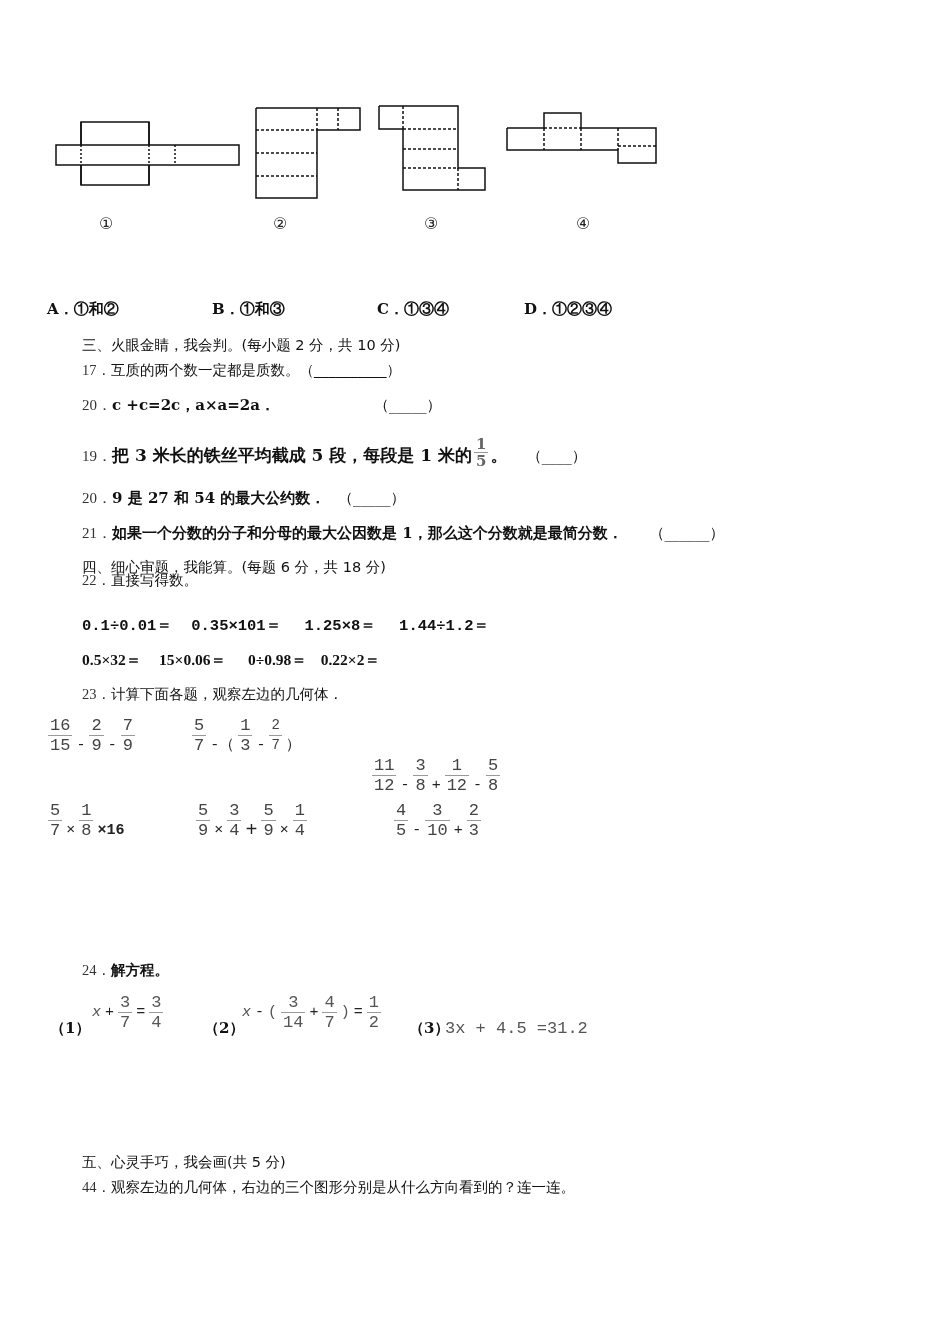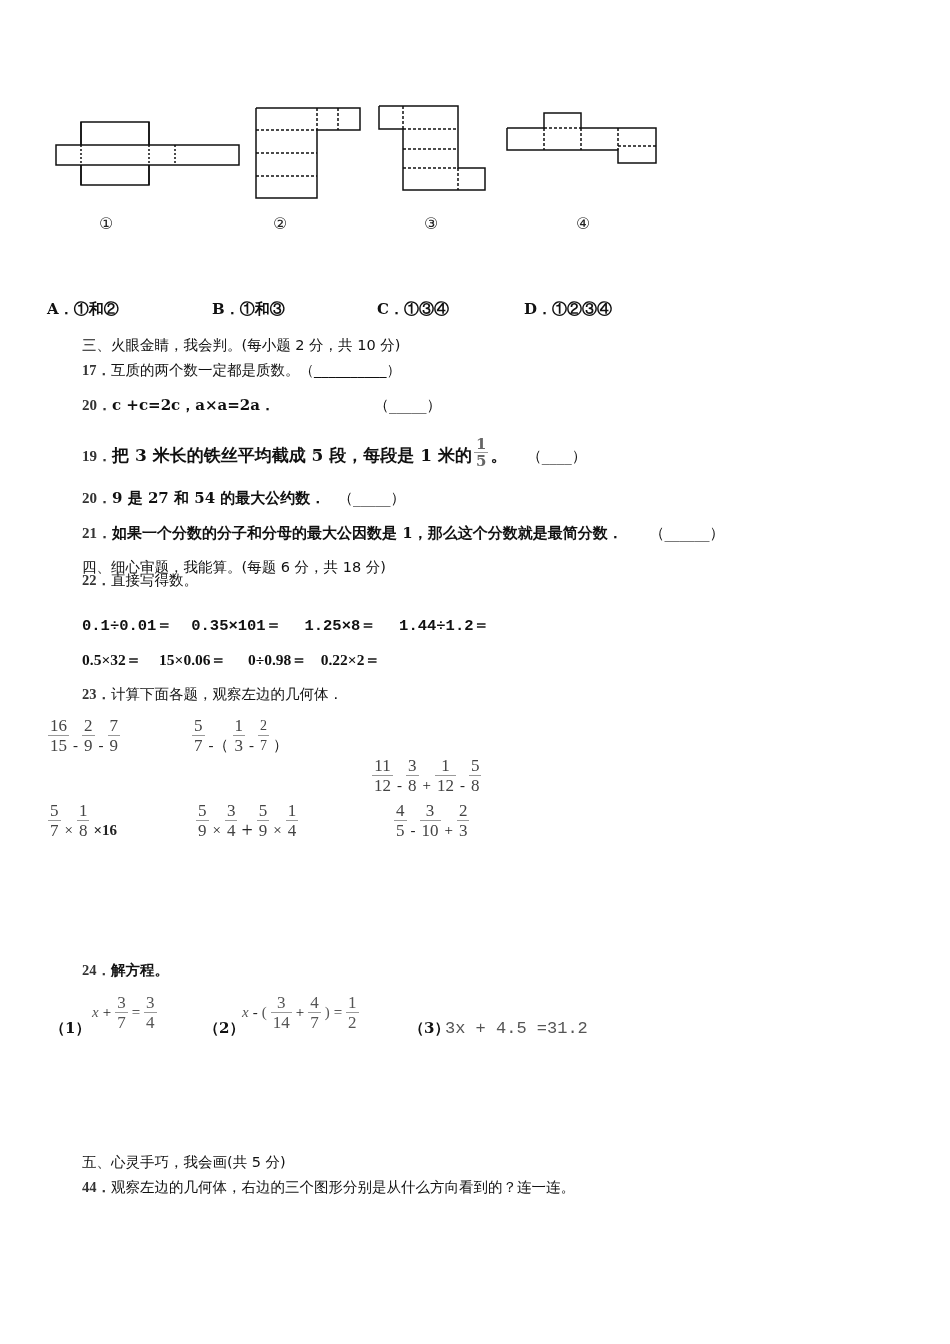--- a/index.html
+++ b/index.html
@@ -1,27 +1,27 @@
 <!DOCTYPE html>
 <html><head>
 <meta charset="utf-8">
 <style>
   html, body { margin: 0; padding: 0; background: #ffffff; }
   body { width: 950px; height: 1344px; position: relative; overflow: hidden;
          font-family: "DejaVu Serif", "Liberation Serif", serif; color: #111; }
   .abs { position: absolute; }
   .line { position: absolute; left: 47px; font-size: 15px; white-space: nowrap; line-height: 20px; margin-left: 35px; }
-  .num { font-family: "Liberation Serif", serif; color: #333; font-weight: bold; }
+  .num { font-family: "Liberation Serif", serif; color: #333; font-weight: normal; }
   .b { font-weight: bold; }
   .sect { font-family: "DejaVu Sans", "Liberation Sans", sans-serif; font-size: 14.5px; }
   .opt { position: absolute; top: 300px; font-size: 15px; font-weight: bold; white-space: nowrap; }
   .nets svg { position: absolute; }
   .netlabel { position: absolute; top: 214px; font-size: 16px; font-family: "DejaVu Sans", sans-serif; color:#222; }
   
-  .expr { position: absolute; font-family: Liberation Serif, serif; color: #444; font-size: 17px; display: flex; align-items: flex-end; }
+  .expr { position: absolute; font-family: Liberation Mono, monospace; color: #444; font-size: 17px; display: flex; align-items: flex-end; }
   .frac { display: inline-flex; flex-direction: column; align-items: center; margin: 0 2px; line-height: 19px; }
   .frac .n { padding: 0 2px; }
   .frac .d { border-top: 1px solid #999; padding: 0 2px; }
   .op { color: #222; margin: 0 2px; line-height: 19px; font-size: 15px; }
   .eqlabel { position: absolute; font-size: 15px; font-weight: bold; }
   .ital { font-style: italic; }
 </style>
 </head>
 <body>
 

